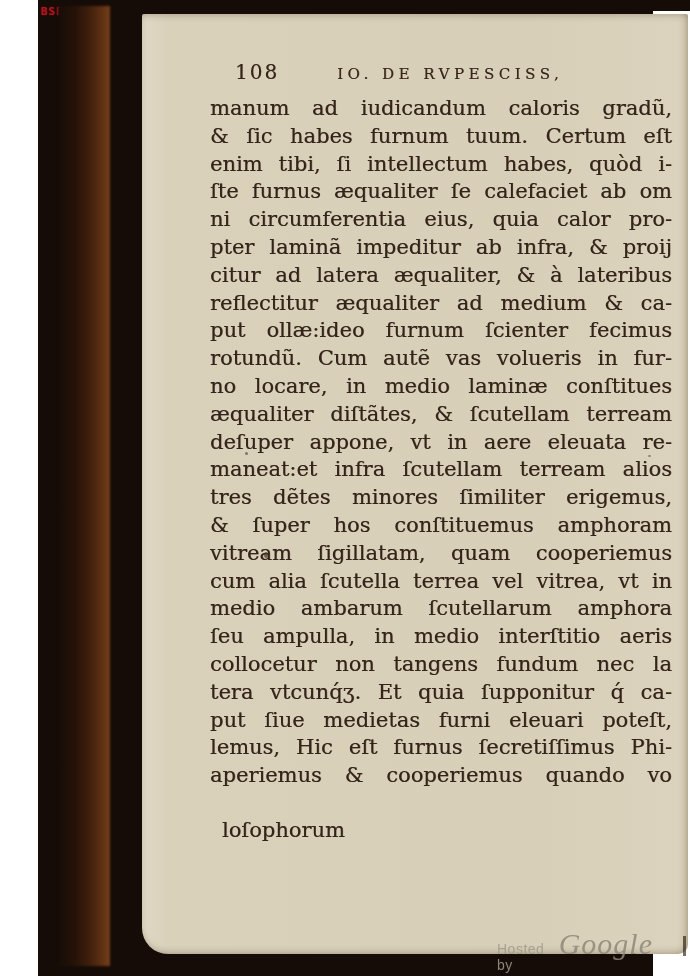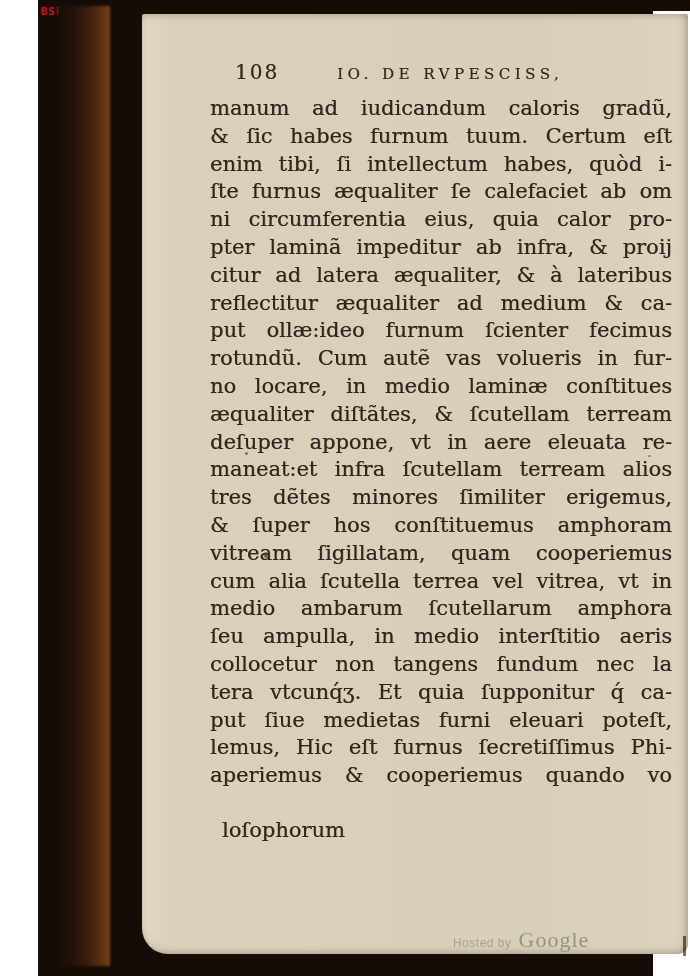--- a/index.html
+++ b/index.html
@@ -90,25 +90,25 @@
     background:#2a1d12;opacity:.65;
   }
   
   .watermark{
     position:absolute;left:415px;top:929px;
     display:flex;align-items:baseline;gap:7px;
     opacity:.85;
   }
   .hosted{
     font-family:"Liberation Sans","DejaVu Sans",sans-serif;
-    font-size:12px;color:#a09a8c;letter-spacing:.5px;
+    font-size:14px;color:#a09a8c;letter-spacing:.5px;margin-left:44px;
   }
   .google{
     font-family:"Liberation Serif","DejaVu Serif",serif;
-    font-size:22px;color:#8d887a;letter-spacing:1px;line-height:1;
+    font-size:30px;color:#8d887a;letter-spacing:1px;line-height:1;font-style:italic;
   }
 </style>
 </head>
 <body>
 
 <div class="stage">
 
   <div class="scan-bg">
 
     <div class="bsb">BSB</div>

